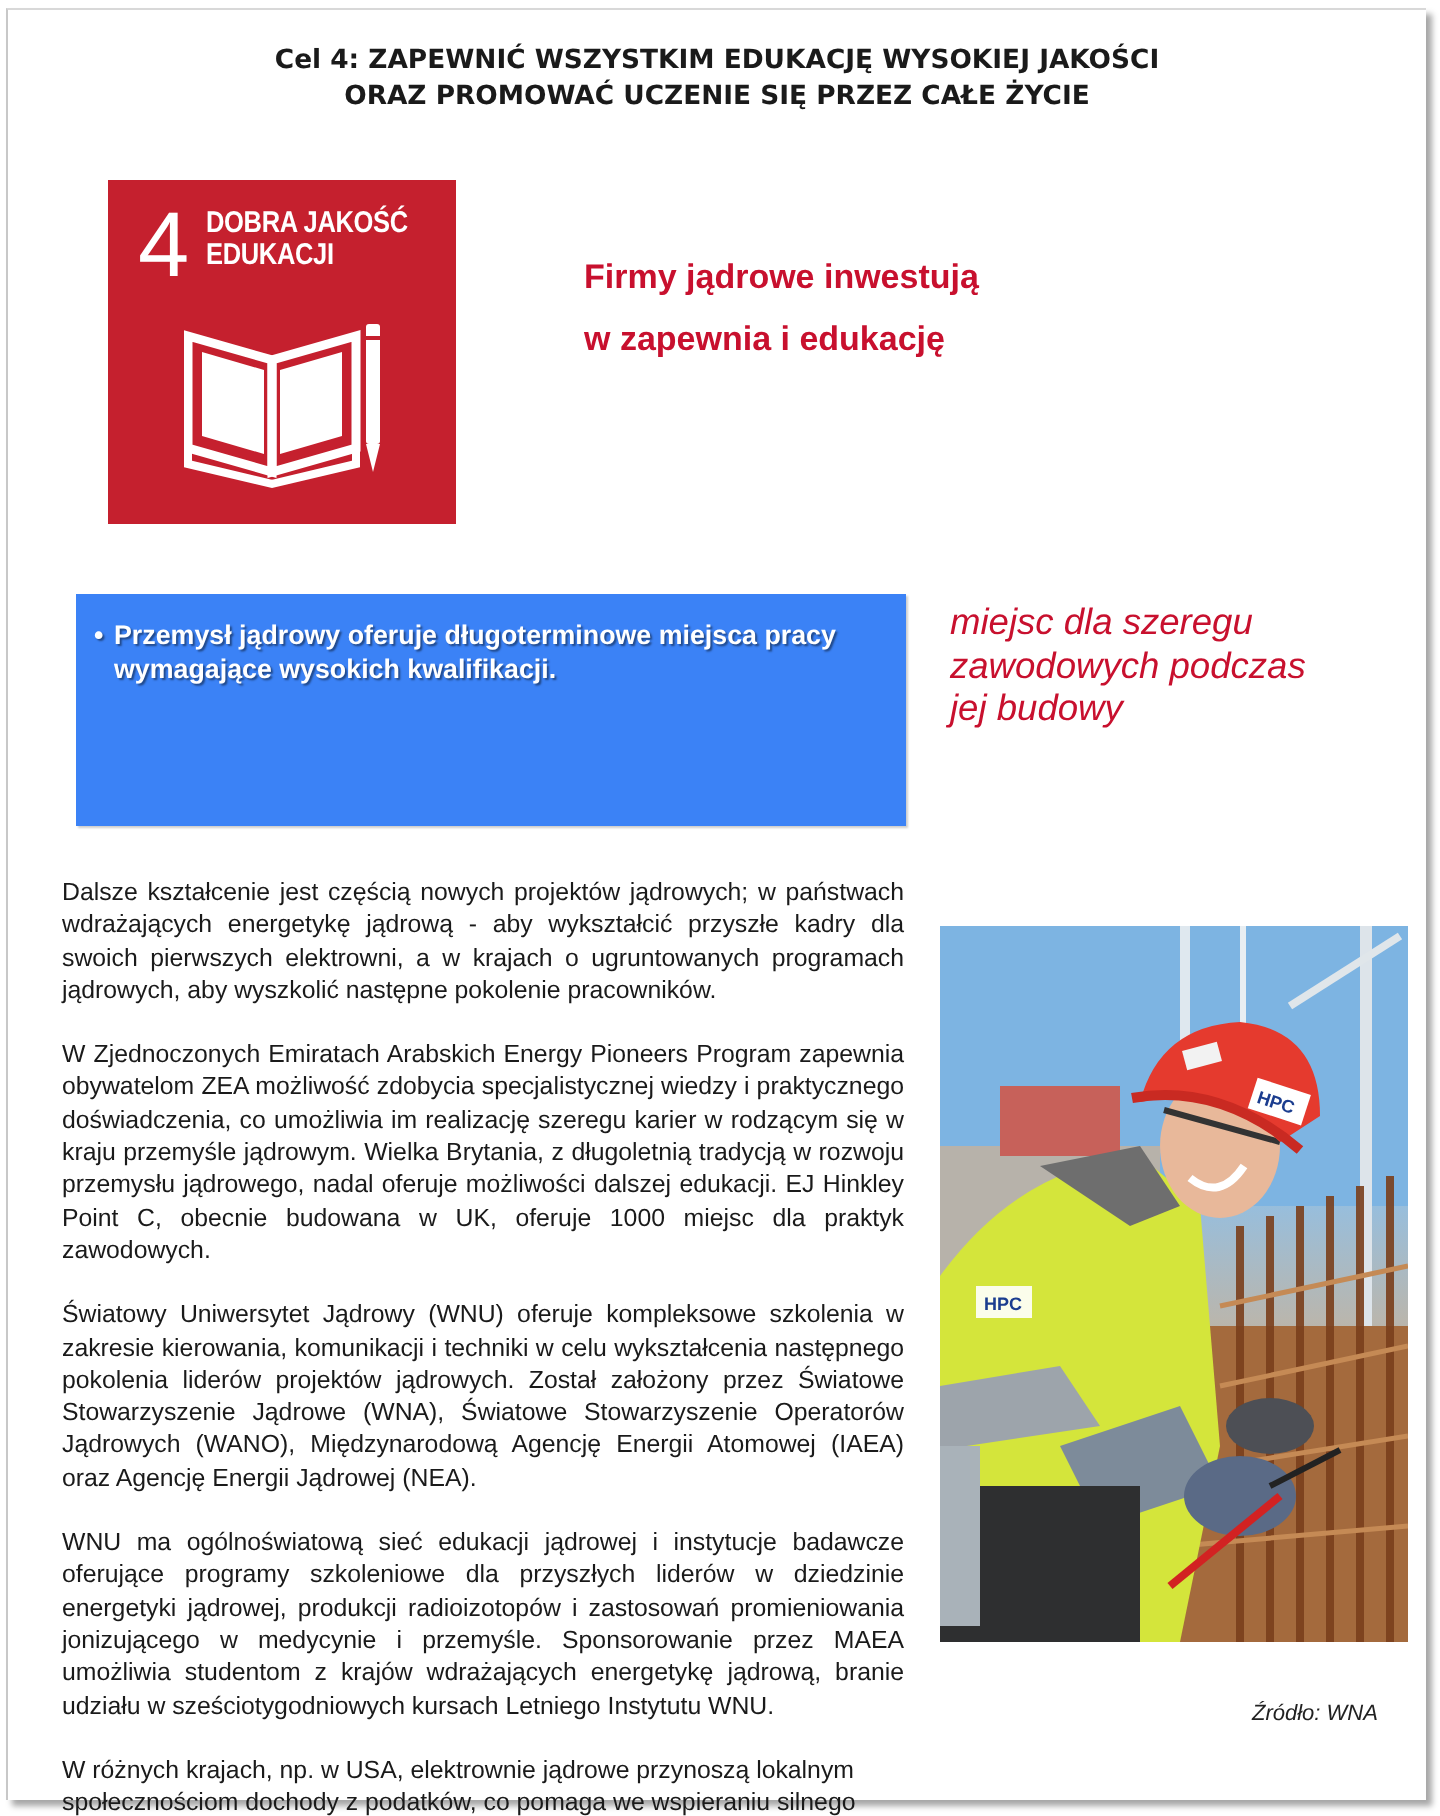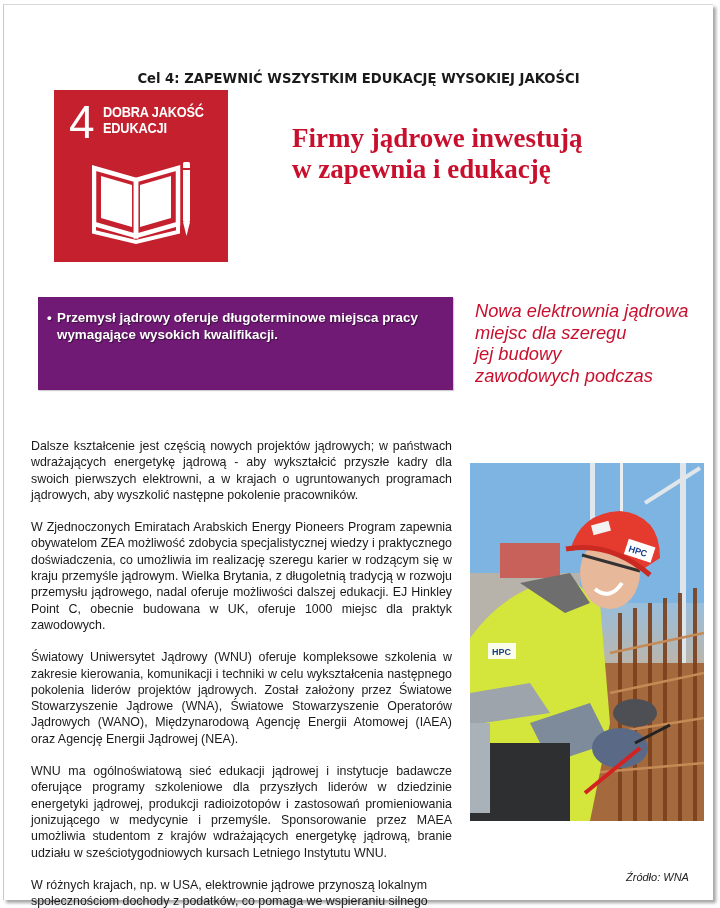--- a/index.html
+++ b/index.html
@@ -4,64 +4,65 @@
   <style>
     html, body { margin: 0; padding: 0; background: #ffffff; }
     body { width: 720px; height: 908px; position: relative; overflow: hidden; font-family: "Liberation Sans", sans-serif; color: #1a1a1a; }
     .page {
       position: absolute; left: 3px; top: 4px; width: 709px; height: 895px;
       background: #fff; border-left: 1px solid #c8c8c8; border-top: 1px solid #d8d8d8;
       box-shadow: 3px 3px 3px rgba(0,0,0,0.35);
     }
     .goal-header {
       position: absolute; left: 0; top: 17px; width: 709px; text-align: center;
-      font-family: "DejaVu Sans", sans-serif; font-weight: bold; font-size: 13.2px; line-height: 18px; color: #1a1a1a; margin-top: 48px;
+      font-family: "DejaVu Sans", sans-serif; font-weight: bold; font-size: 13.2px; line-height: 18px; color: #1a1a1a;
     }
     .sdg-tile {
       position: absolute; left: 50px; top: 85px; width: 174px; height: 172px; background: #c5202e;
     }
     .sdg-num { position: absolute; left: 15px; top: 9px; color: #fff; font-size: 46px; font-family: "Liberation Sans", sans-serif; line-height: 46px; }
     .sdg-title { position: absolute; left: 49px; top: 14px; color: #fff; font-weight: bold; font-size: 15px; line-height: 16px; font-family: "Liberation Sans", sans-serif; transform: scaleX(0.85); transform-origin: left top; letter-spacing: -0.2px; }
     .sdg-icon { position: absolute; left: 38px; top: 66px; width: 100px; height: 90px; }
     .headline {
       position: absolute; left: 288px; top: 118px; width: 400px;
-      color: #c8102e; font-weight: bold; font-size: 27px; line-height: 31px; font-family: Liberation Serif, serif;
+      color: #c8102e; font-weight: bold; font-size: 17px; line-height: 31px; font-family: Liberation Sans, sans-serif;
     }
     .key-box {
-      position: absolute; left: 34px; top: 292px; width: 415px; height: 93px; background: #701a75;
+      position: absolute; left: 34px; top: 292px; width: 415px; height: 116px; background: #3b82f6;
       box-shadow: 1px 1px 1px rgba(0,0,0,0.2);
     }
     .key-box ul { list-style: none; margin: 0; padding: 13px 8px 0 9px; }
     .key-box li { color: #fff; font-weight: bold; font-size: 13.4px; line-height: 16.5px; text-shadow: 1px 1px 1px rgba(0,0,0,0.45); padding-left: 10px; text-indent: -10px; margin-bottom: 5px; }
     .key-box li .bullet { display: inline-block; width: 10px; text-indent: 0; }
     .callout {
       position: absolute; left: 471px; top: 295px; width: 240px;
       color: #c8102e; font-style: italic; font-size: 18.3px; line-height: 21.6px; font-family: "Liberation Sans", sans-serif;
     }
     .body-text {
       position: absolute; left: 27px; top: 433px; width: 425px;
       font-size: 12.4px; line-height: 16.3px; color: #1a1a1a; text-align: justify; font-family: "Liberation Sans", sans-serif;
     }
     .body-text p { margin: 0 4px 16px 0; }
     .body-text p.last { text-align: left; }
     .photo {
       position: absolute; left: 466px; top: 458px; width: 234px; height: 358px; overflow: hidden;
       background: linear-gradient(180deg, #6fa7d9 0%, #8fc0e8 35%, #b9b6ae 55%, #9a6a3f 100%);
     }
     .source {
-      position: absolute; left: 622px; top: 866px; font-style: italic; font-size: 11px; color: #222; font-family: "Liberation Sans", sans-serif;
+      position: absolute; left: 622px; top: 846px; font-style: italic; font-size: 11px; color: #222; font-family: "Liberation Sans", sans-serif;
     }
   </style>
 </head>
 <body>
 
 <div class="page">
 
   <div class="goal-header">
     <div>Cel 4: ZAPEWNIĆ WSZYSTKIM EDUKACJĘ WYSOKIEJ JAKOŚCI</div>
+    <div>ORAZ PROMOWAĆ UCZENIE SIĘ PRZEZ CAŁE ŻYCIE</div>
   </div>
 
   <div class="sdg-tile">
     <div class="sdg-num">4</div>
     <div class="sdg-title">
       <div>DOBRA JAKOŚĆ</div>
       <div>EDUKACJI</div>
     </div>
     <svg class="sdg-icon" viewBox="0 0 100 90">
 
@@ -82,24 +83,23 @@
     <div>w zapewnia i edukację</div>
   </div>
 
   <div class="key-box">
     <ul>
       <li><span class="bullet">•</span><span>Przemysł jądrowy oferuje długoterminowe miejsca pracy wymagające wysokich kwalifikacji.</span></li>
     </ul>
   </div>
 
   <div class="callout">
-    <div>Nowa elektrownia jądrowa</div>
     <div>miejsc dla szeregu</div>
+    <div>zawodowych podczas</div>
     <div>jej budowy</div>
-    <div>zawodowych podczas</div>
   </div>
 
   <div class="body-text">
     <p>Dalsze kształcenie jest częścią nowych projektów jądrowych; w państwach wdrażających energetykę jądrową - aby wykształcić przyszłe kadry dla swoich pierwszych elektrowni, a w krajach o ugruntowanych programach jądrowych, aby wyszkolić następne pokolenie pracowników.</p>
     <p>W Zjednoczonych Emiratach Arabskich Energy Pioneers Program zapewnia obywatelom ZEA możliwość zdobycia specjalistycznej wiedzy i praktycznego doświadczenia, co umożliwia im realizację szeregu karier w rodzącym się w kraju przemyśle jądrowym. Wielka Brytania, z długoletnią tradycją w rozwoju przemysłu jądrowego, nadal oferuje możliwości dalszej edukacji. EJ Hinkley Point C, obecnie budowana w UK, oferuje 1000 miejsc dla praktyk zawodowych.</p>
     <p>Światowy Uniwersytet Jądrowy (WNU) oferuje kompleksowe szkolenia w zakresie kierowania, komunikacji i techniki w celu wykształcenia następnego pokolenia liderów projektów jądrowych. Został założony przez Światowe Stowarzyszenie Jądrowe (WNA), Światowe Stowarzyszenie Operatorów Jądrowych (WANO), Międzynarodową Agencję Energii Atomowej (IAEA) oraz Agencję Energii Jądrowej (NEA).</p>
     <p>WNU ma ogólnoświatową sieć edukacji jądrowej i instytucje badawcze oferujące programy szkoleniowe dla przyszłych liderów w dziedzinie energetyki jądrowej, produkcji radioizotopów i zastosowań promieniowania jonizującego w medycynie i przemyśle. Sponsorowanie przez MAEA umożliwia studentom z krajów wdrażających energetykę jądrową, branie udziału w sześciotygodniowych kursach Letniego Instytutu WNU.</p>
     <p class="last">W różnych krajach, np. w USA, elektrownie jądrowe przynoszą lokalnym społecznościom dochody z podatków, co pomaga we wspieraniu silnego systemu szkolnictwa.</p>
   </div>
 

